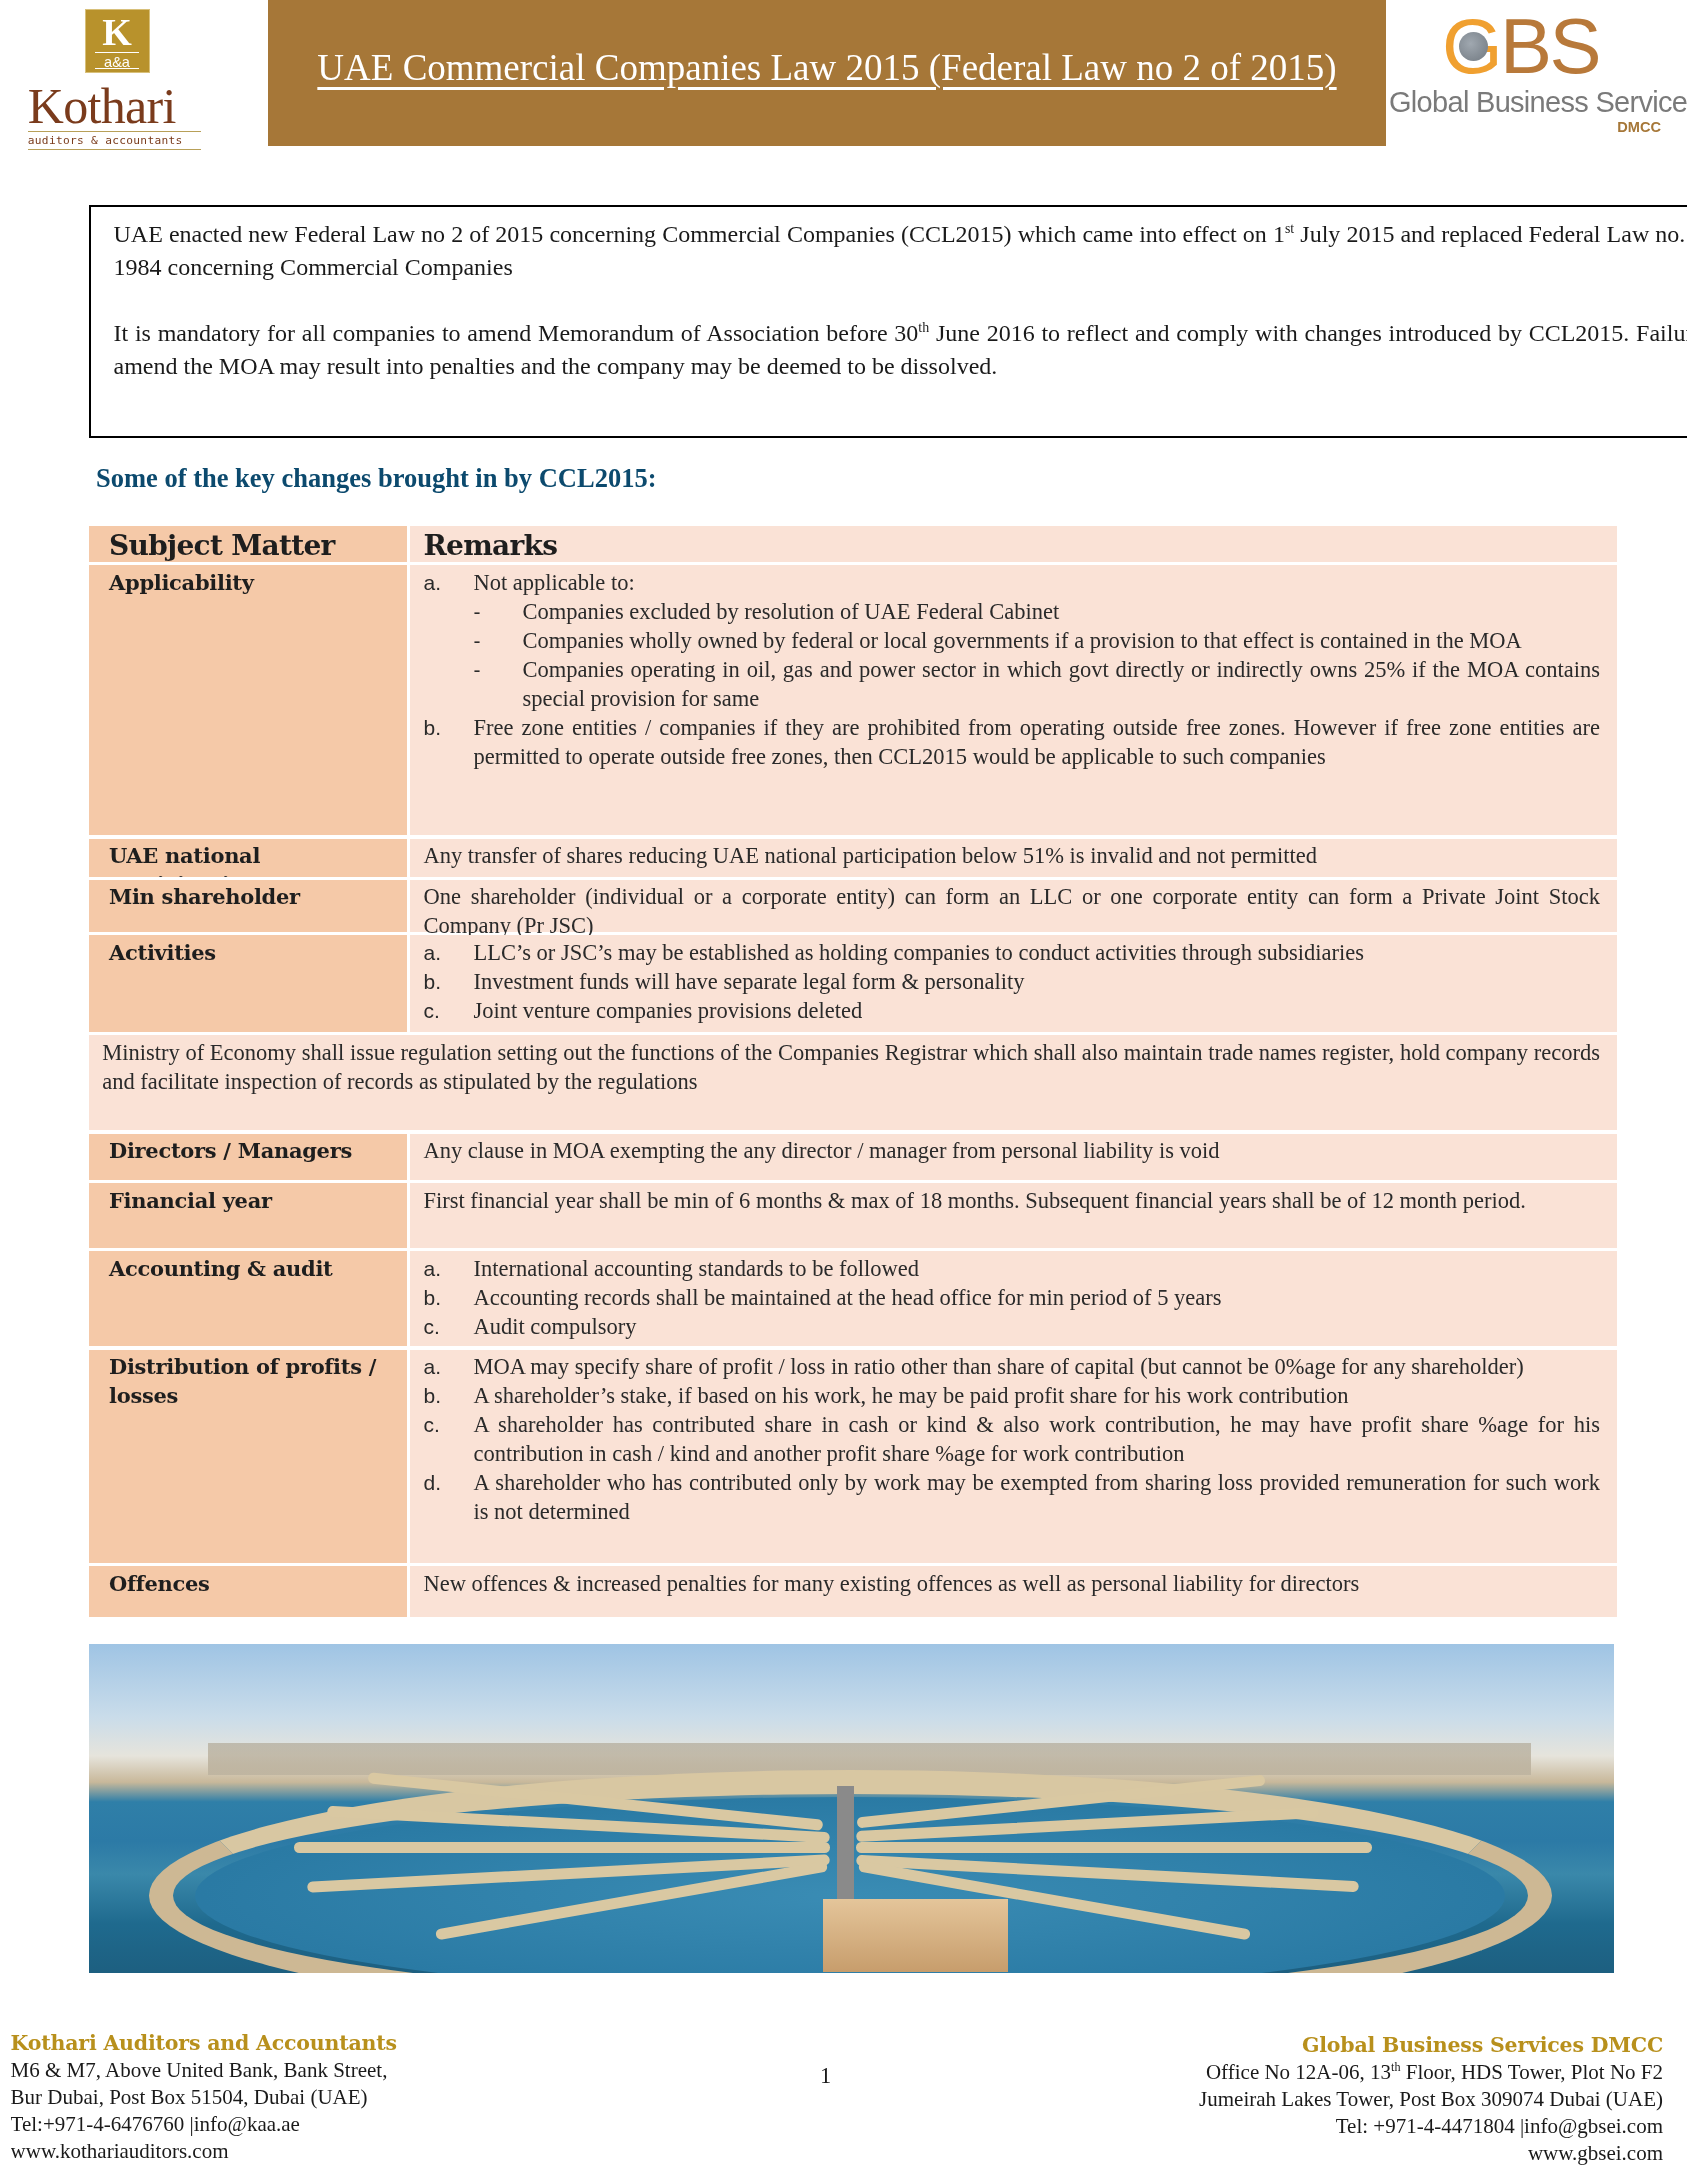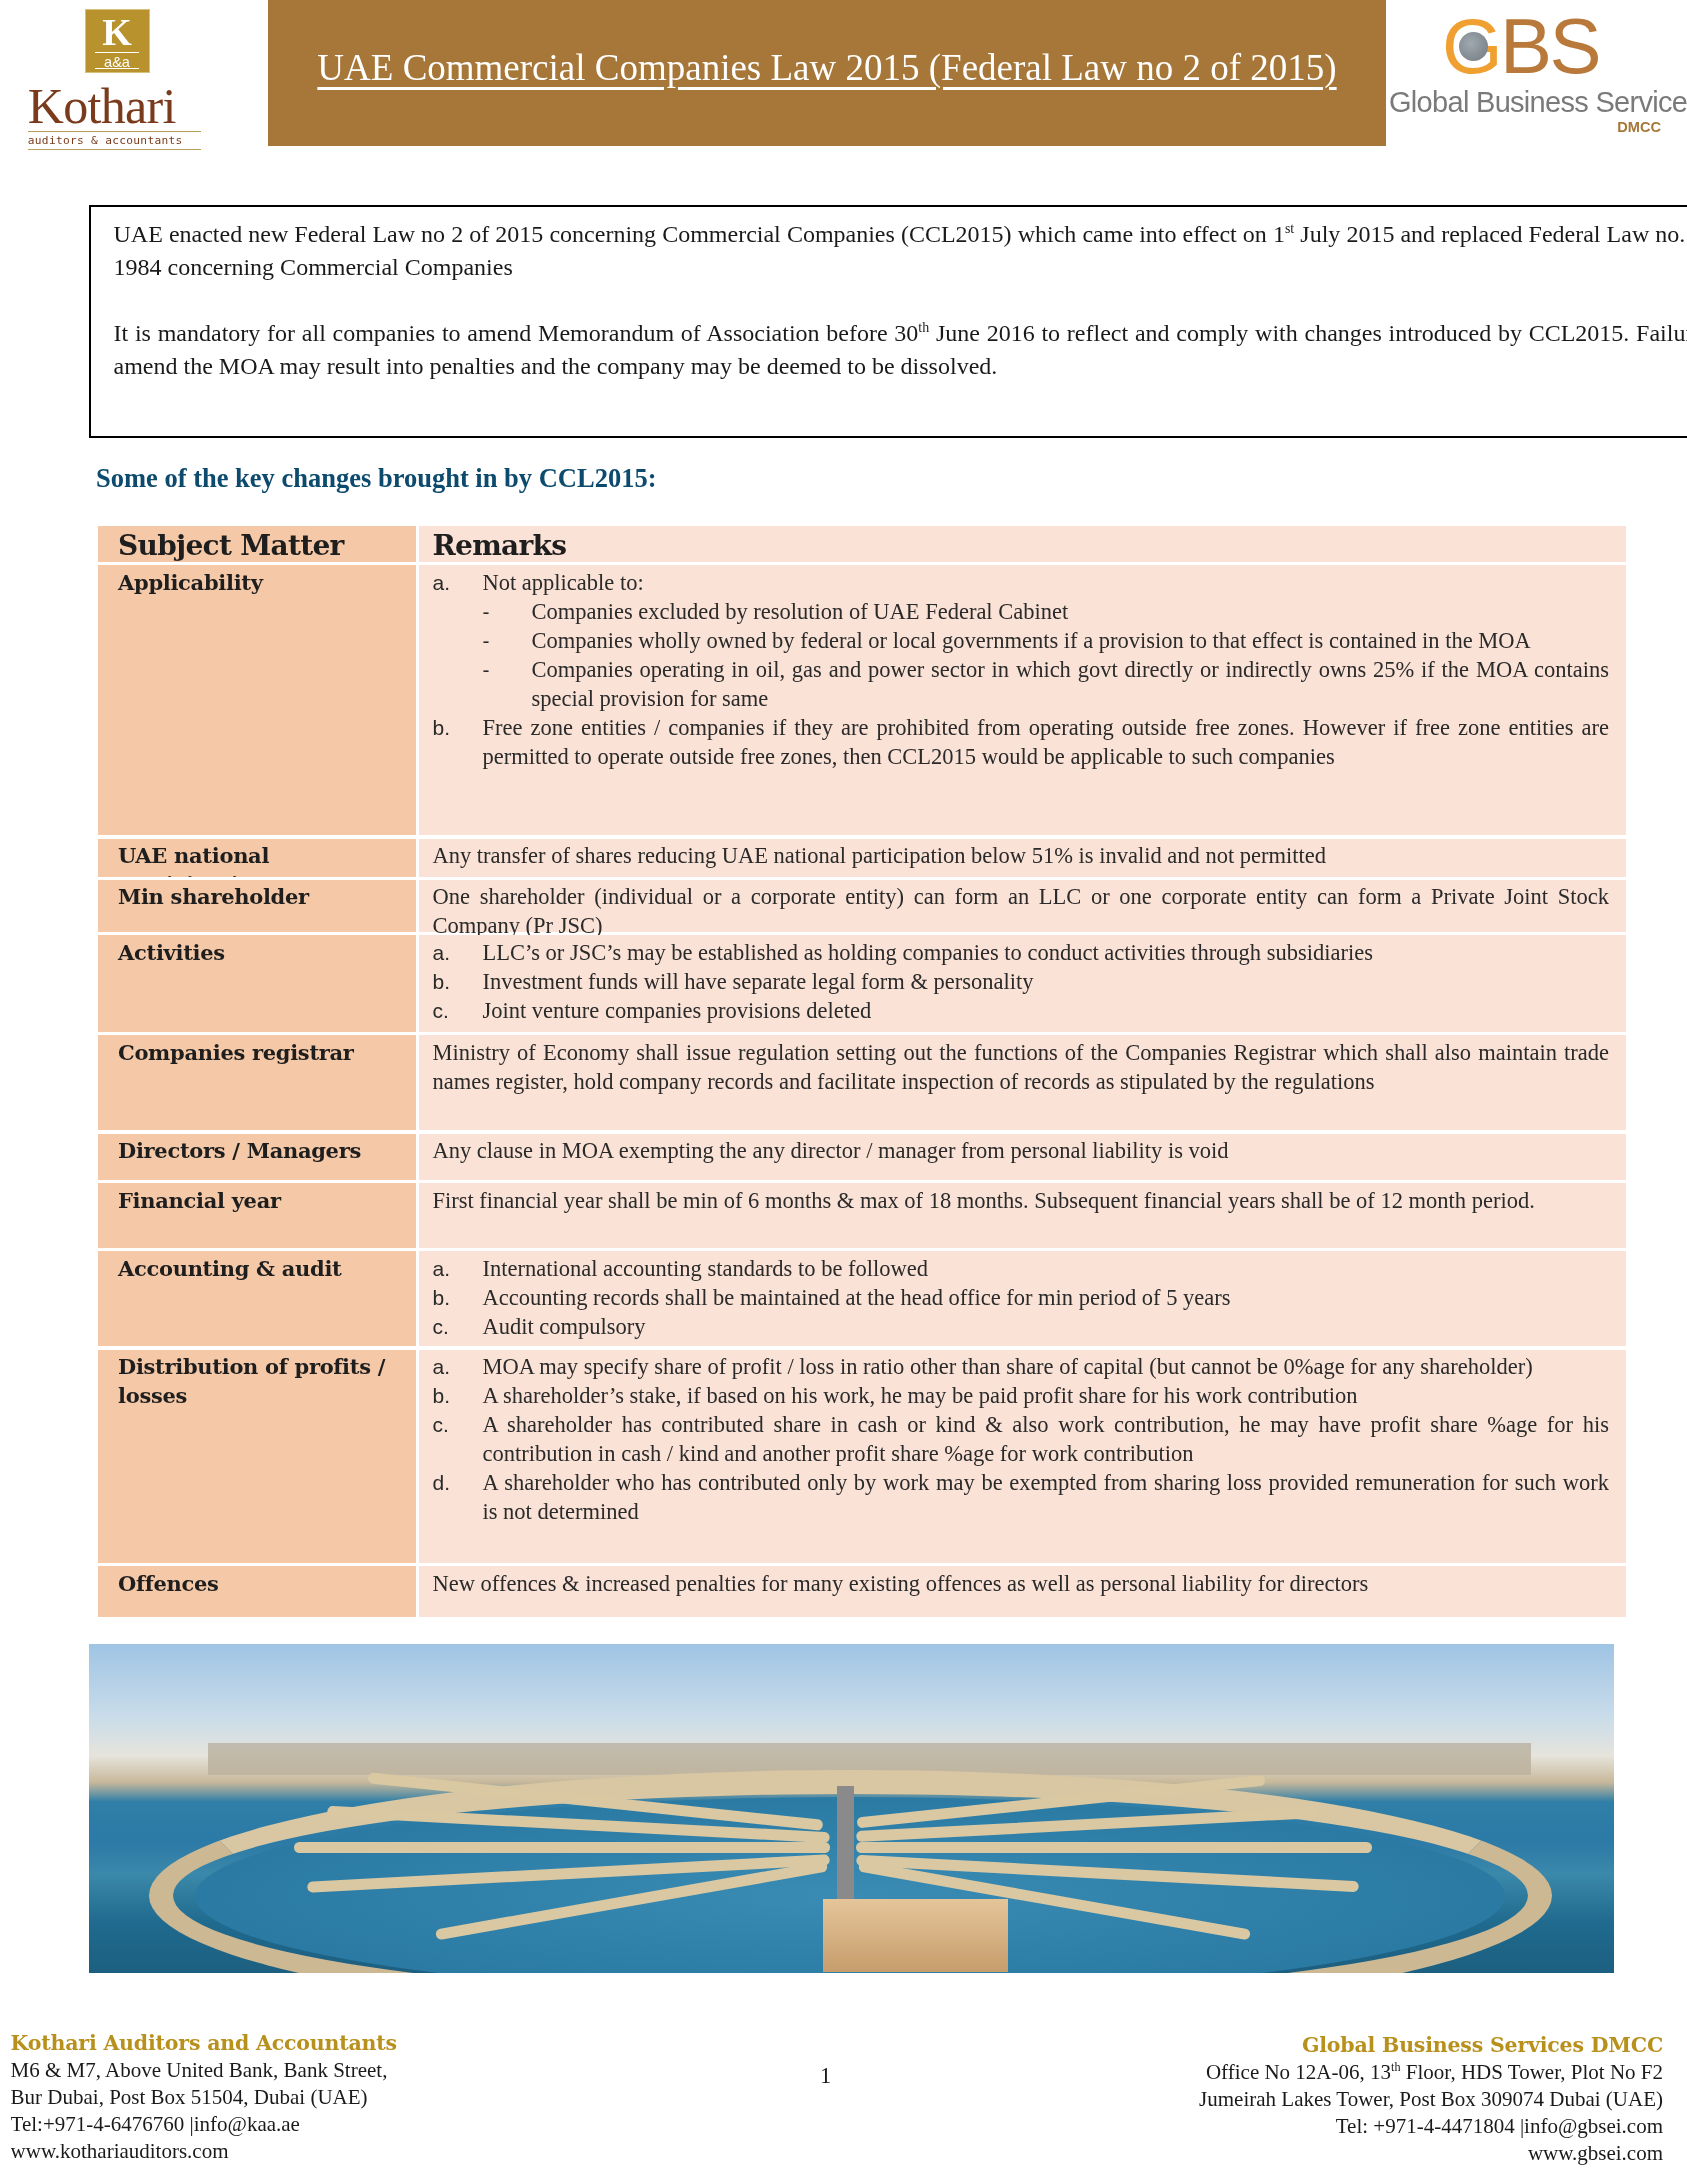--- a/index.html
+++ b/index.html
@@ -32,21 +32,21 @@
   
   .intro-box { position: absolute; left: 89px; top: 205px; width: 1661px; height: 233px; border: 2.6px solid #000; padding: 10.6px 18.5px 0 22.5px; }
   .intro-p { font-family: "Liberation Serif", serif; font-size: 24px; line-height: 33px; text-align: justify; color: #1a1a1a; }
   .intro-p + .intro-p { margin-top: 33px; }
   sup { font-size: 0.58em; line-height: 0; vertical-align: super; }
 
   
   .section-heading { position: absolute; left: 96px; top: 463px; font-family: "Liberation Serif", serif; font-weight: bold; font-size: 26.5px; color: #0c4a6e; }
 
   
-  .changes-table { position: absolute; left: 98px; top: 526px; width: 1528px; }
+  .changes-table { position: absolute; left: 89px; top: 526px; width: 1528px; }
   .trow { display: flex; width: 100%; margin-bottom: 3.3px; }
   .tcell-l { width: 318px; background: #f5c9a8; padding: 2.6px 0 0 20px; margin-right: 3.3px; flex: none; }
   .tcell-r { flex: 1; background: #fae2d6; padding: 2.6px 17px 0 13.2px; }
   .subject { font-family: "DejaVu Serif", serif; font-weight: bold; font-size: 21px; line-height: 29px; color: #1e1e1e; letter-spacing: -0.3px; }
   .th-text { font-family: "DejaVu Serif", serif; font-weight: bold; font-size: 28px; line-height: 33px; color: #1e1e1e; letter-spacing: -0.7px; }
   .remark { font-family: "Liberation Serif", serif; font-size: 22.5px; line-height: 29px; color: #2a2a2a; text-align: justify; }
   .li { display: flex; }
   .li .mk { width: 50px; flex: none; font-family: "Liberation Sans", sans-serif; font-size: 21px; line-height: 29px; color: #2a2a2a; }
   .li .tx { flex: 1; }
   .sub-li { display: flex; padding-left: 50px; }
@@ -175,23 +175,20 @@
           <span class="tx">Investment funds will have separate legal form &amp; personality</span>
         </div>
       <div class="li">
           <span class="mk">c.</span>
           <span class="tx">Joint venture companies provisions deleted</span>
         </div>
     </div>
   </div>
 
   <div class="trow" style="height:95px">
-    <div class="tcell-l">
-        <div class="subject">Companies registrar</div>
-      </div>
     <div class="tcell-r remark">Ministry of Economy shall issue regulation setting out the functions of the Companies Registrar which shall also maintain trade names register, hold company records and facilitate inspection of records as stipulated by the regulations</div>
   </div>
 
   <div class="trow" style="height:46px">
     <div class="tcell-l">
         <div class="subject">Directors / Managers</div>
       </div>
     <div class="tcell-r remark">Any clause in MOA exempting the any director / manager from personal liability is void</div>
   </div>
 

